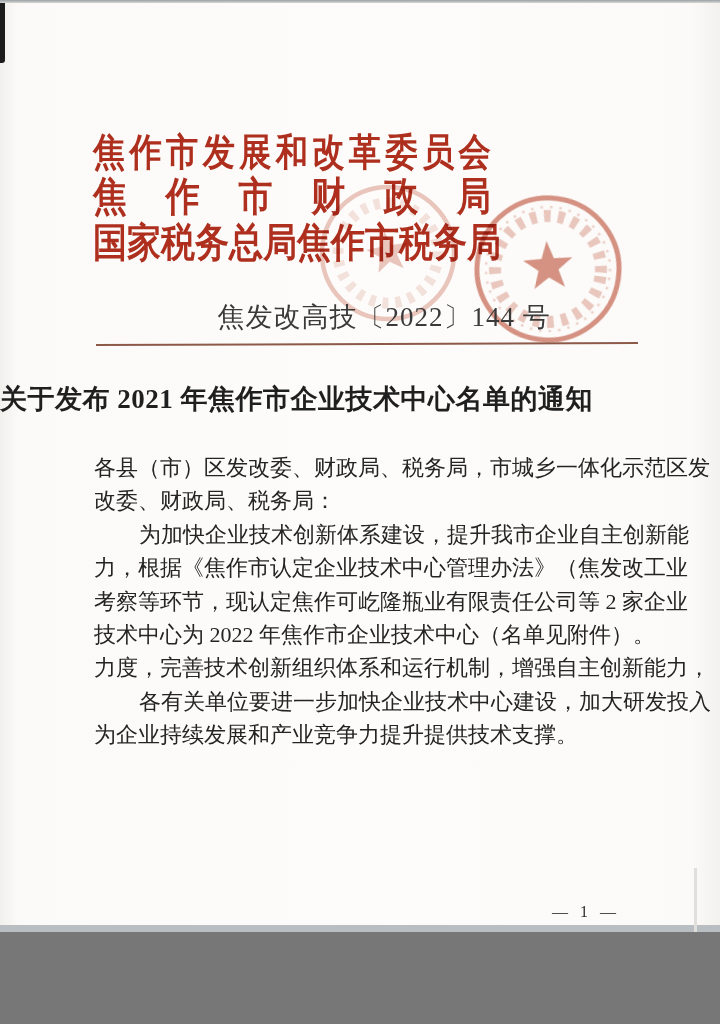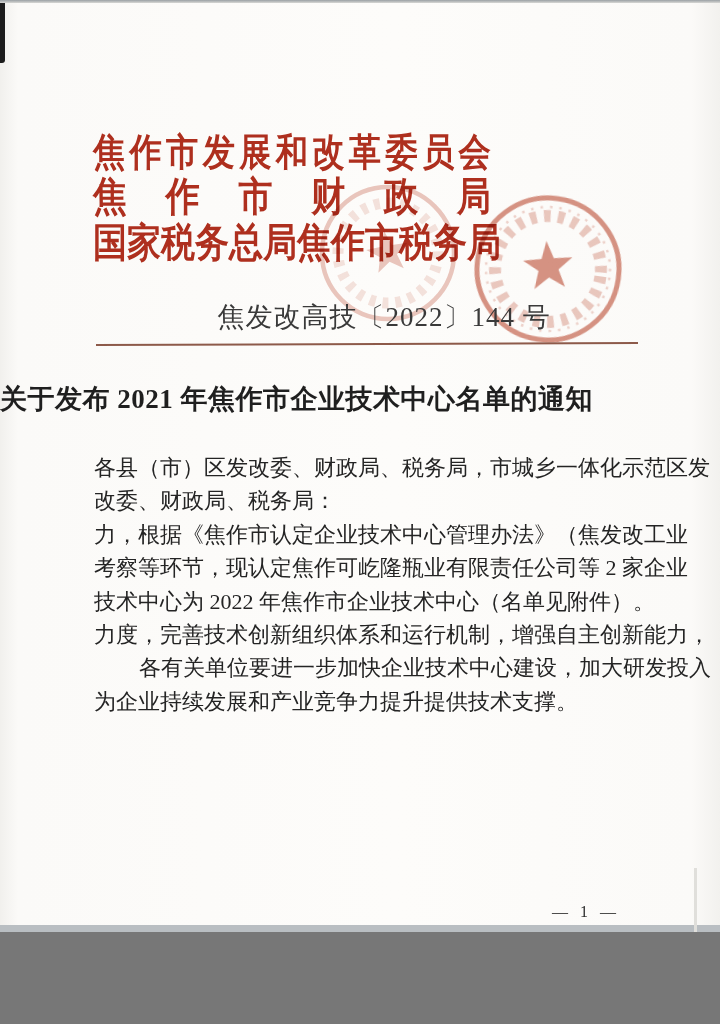--- a/index.html
+++ b/index.html
@@ -88,20 +88,21 @@
   <div class="issuer issuer-3">国家税务总局焦作市税务局</div>
 
   <div class="doc-number">焦发改高技〔2022〕144 号</div>
   <div class="red-rule"></div>
 
   <div class="title">关于发布 2021 年焦作市企业技术中心名单的通知</div>
 
   <div class="body-block">
     <div class="line full">各县（市）区发改委、财政局、税务局，市城乡一体化示范区发</div>
     <div class="line">改委、财政局、税务局：</div>
+    <div class="line full indent">为加快企业技术创新体系建设，提升我市企业自主创新能</div>
     <div class="line full">力，根据《焦作市认定企业技术中心管理办法》（焦发改工业</div>
     <div class="line full">考察等环节，现认定焦作可屹隆瓶业有限责任公司等 2 家企业</div>
     <div class="line">技术中心为 2022 年焦作市企业技术中心（名单见附件）。</div>
     <div class="line full">力度，完善技术创新组织体系和运行机制，增强自主创新能力，</div>
     <div class="line full indent">各有关单位要进一步加快企业技术中心建设，加大研发投入</div>
     <div class="line">为企业持续发展和产业竞争力提升提供技术支撑。</div>
   </div>
 
 
   <div class="page-number">— 1 —</div>

